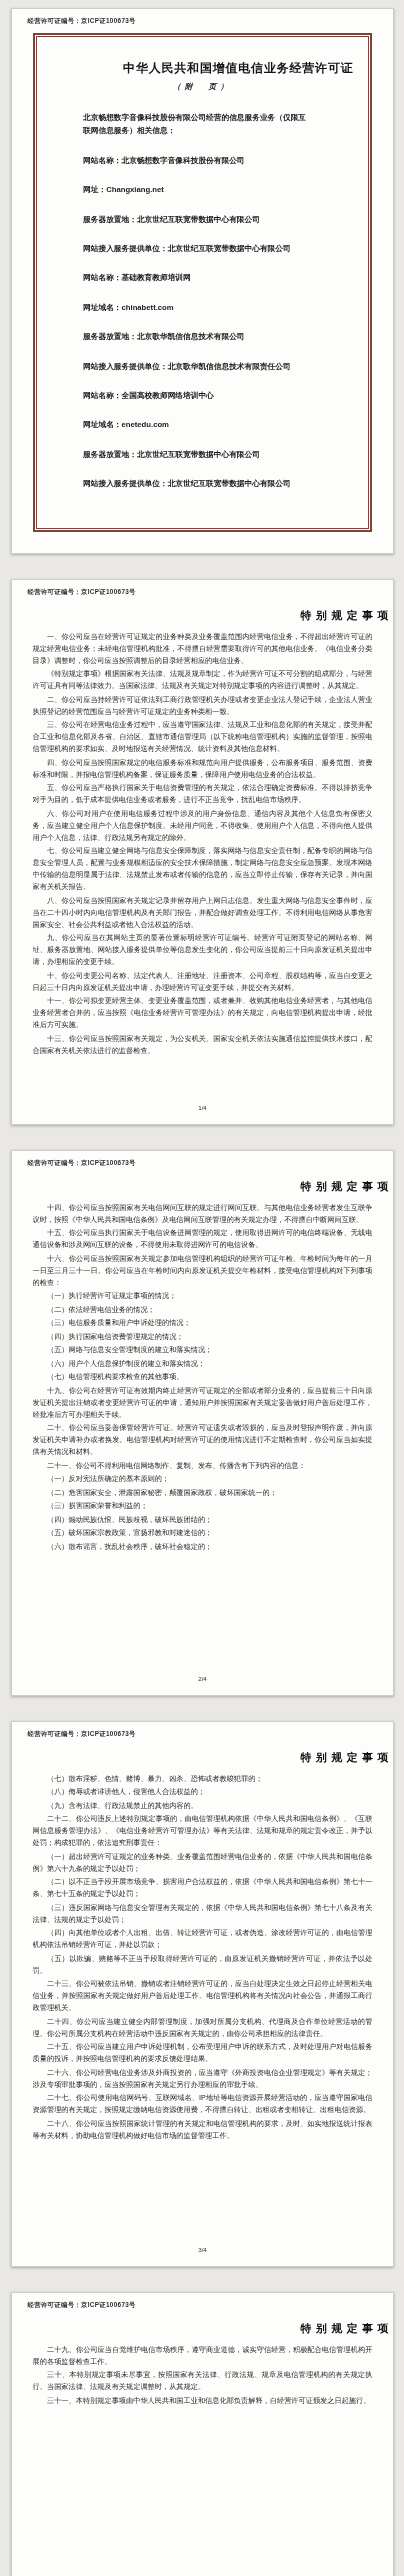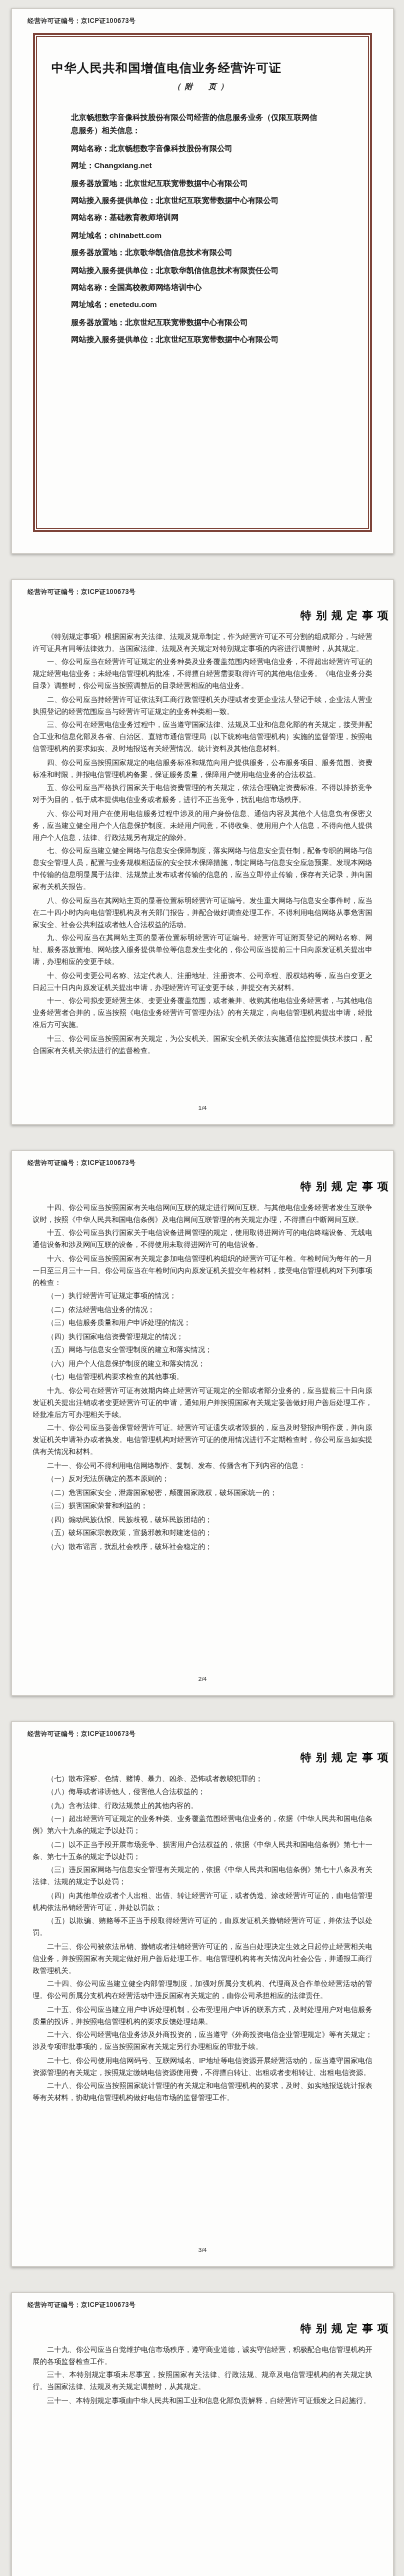--- a/index.html
+++ b/index.html
@@ -46,21 +46,21 @@
     padding:1.5px;
   }
   .cert-inner{
     height:100%;
     border:0.5px solid var(--frame);
     box-sizing:border-box;
     padding-top:23px;
   }
   .cert-title{
     margin:0 14.4px;
-    text-align:left;
+    text-align:right;
     font-size:12px;
     font-weight:700;
     letter-spacing:0.8px;
     color:#141414;
   }
   .cert-subtitle{
     margin-top:5.2px;
     text-align:center;
     font-size:7.7px;
     font-weight:700;
@@ -69,21 +69,21 @@
     font-style:italic;
   }
   .cert-content{
     margin:18.5px 31px 0 30px;
     max-width:258px;
     font-size:7.7px;
     line-height:13.4px;
     font-weight:600;
     color:#1a1a1a;
   }
-  .cert-content p{margin:4px;}
+  .cert-content p{margin:16px;}
   .cert-intro{margin:0 0 1px;}
   
   .prov-title{
     margin:29px 0 8.2px;
     text-align:right;
     font-size:10.8px;
     font-weight:700;
     letter-spacing:4.6px;
     color:#101010;
   }
@@ -138,29 +138,29 @@
       </div>
     </div>
   </section>
 
   <section class="page">
     <div class="page-header">
       <span>经营许可证编号：</span><span>京ICP证100673号</span>
     </div>
     <h2 class="prov-title">特别规定事项</h2>
     <div class="prov-body">
+        <p>一、你公司应当在经营许可证规定的业务种类及业务覆盖范围内经营电信业务，不得超出经营许可证的规定经营电信业务；未经电信管理机构批准，不得擅自经营需要取得许可的其他电信业务。《电信业务分类目录》调整时，你公司应当按照调整后的目录经营相应的电信业务。</p>
         <p>《特别规定事项》根据国家有关法律、法规及规章制定，作为经营许可证不可分割的组成部分，与经营许可证具有同等法律效力。当国家法律、法规及有关规定对特别规定事项的内容进行调整时，从其规定。</p>
-        <p>一、你公司应当在经营许可证规定的业务种类及业务覆盖范围内经营电信业务，不得超出经营许可证的规定经营电信业务；未经电信管理机构批准，不得擅自经营需要取得许可的其他电信业务。《电信业务分类目录》调整时，你公司应当按照调整后的目录经营相应的电信业务。</p>
         <p>二、你公司应当持经营许可证依法到工商行政管理机关办理或者变更企业法人登记手续，企业法人营业执照登记的经营范围应当与经营许可证规定的业务种类相一致。</p>
         <p>三、你公司在经营电信业务过程中，应当遵守国家法律、法规及工业和信息化部的有关规定，接受并配合工业和信息化部及各省、自治区、直辖市通信管理局（以下统称电信管理机构）实施的监督管理，按照电信管理机构的要求如实、及时地报送有关经营情况、统计资料及其他信息材料。</p>
         <p>四、你公司应当按照国家规定的电信服务标准和规范向用户提供服务，公布服务项目、服务范围、资费标准和时限，并报电信管理机构备案，保证服务质量，保障用户使用电信业务的合法权益。</p>
         <p>五、你公司应当严格执行国家关于电信资费管理的有关规定，依法合理确定资费标准。不得以排挤竞争对手为目的，低于成本提供电信业务或者服务，进行不正当竞争，扰乱电信市场秩序。</p>
         <p>六、你公司对用户在使用电信服务过程中涉及的用户身份信息、通信内容及其他个人信息负有保密义务，应当建立健全用户个人信息保护制度。未经用户同意，不得收集、使用用户个人信息，不得向他人提供用户个人信息，法律、行政法规另有规定的除外。</p>
         <p>七、你公司应当建立健全网络与信息安全保障制度，落实网络与信息安全责任制，配备专职的网络与信息安全管理人员，配置与业务规模相适应的安全技术保障措施，制定网络与信息安全应急预案。发现本网络中传输的信息明显属于法律、法规禁止发布或者传输的信息的，应当立即停止传输，保存有关记录，并向国家有关机关报告。</p>
-        <p>八、你公司应当在其网站主页的显著位置标明经营许可证编号。发生重大网络与信息安全事件时，应当在二十四小时内向电信管理机构及有关部门报告，并配合做好调查处理工作。不得利用电信网络从事危害国家安全、社会公共利益或者他人合法权益的活动。</p>
+        <p>八、你公司应当按照国家有关规定记录并留存用户上网日志信息。发生重大网络与信息安全事件时，应当在二十四小时内向电信管理机构及有关部门报告，并配合做好调查处理工作。不得利用电信网络从事危害国家安全、社会公共利益或者他人合法权益的活动。</p>
         <p>九、你公司应当在其网站主页的显著位置标明经营许可证编号。经营许可证附页登记的网站名称、网址、服务器放置地、网站接入服务提供单位等信息发生变化的，你公司应当提前三十日向原发证机关提出申请，办理相应的变更手续。</p>
         <p>十、你公司变更公司名称、法定代表人、注册地址、注册资本、公司章程、股权结构等，应当自变更之日起三十日内向原发证机关提出申请，办理经营许可证变更手续，并提交有关材料。</p>
         <p>十一、你公司拟变更经营主体、变更业务覆盖范围，或者兼并、收购其他电信业务经营者，与其他电信业务经营者合并的，应当按照《电信业务经营许可管理办法》的有关规定，向电信管理机构提出申请，经批准后方可实施。</p>
         <p>十三、你公司应当按照国家有关规定，为公安机关、国家安全机关依法实施通信监控提供技术接口，配合国家有关机关依法进行的监督检查。</p>
       </div>
     <div class="page-num">1/4</div>
   </section>
 
   <section class="page">
     <div class="page-header">
@@ -193,20 +193,21 @@
 
   <section class="page">
     <div class="page-header">
       <span>经营许可证编号：</span><span>京ICP证100673号</span>
     </div>
     <h2 class="prov-title">特别规定事项</h2>
     <div class="prov-body">
         <p>（七）散布淫秽、色情、赌博、暴力、凶杀、恐怖或者教唆犯罪的；</p>
         <p>（八）侮辱或者诽谤他人，侵害他人合法权益的；</p>
         <p>（九）含有法律、行政法规禁止的其他内容的。</p>
+        <p>二十二、你公司违反上述特别规定事项的，由电信管理机构依据《中华人民共和国电信条例》、《互联网信息服务管理办法》、《电信业务经营许可管理办法》等有关法律、法规和规章的规定责令改正，并予以处罚；构成犯罪的，依法追究刑事责任：</p>
         <p>（一）超出经营许可证规定的业务种类、业务覆盖范围经营电信业务的，依据《中华人民共和国电信条例》第六十九条的规定予以处罚；</p>
         <p>（二）以不正当手段开展市场竞争、损害用户合法权益的，依据《中华人民共和国电信条例》第七十一条、第七十五条的规定予以处罚；</p>
         <p>（三）违反国家网络与信息安全管理有关规定的，依据《中华人民共和国电信条例》第七十八条及有关法律、法规的规定予以处罚；</p>
         <p>（四）向其他单位或者个人出租、出借、转让经营许可证，或者伪造、涂改经营许可证的，由电信管理机构依法吊销经营许可证，并处以罚款；</p>
         <p>（五）以欺骗、贿赂等不正当手段取得经营许可证的，由原发证机关撤销经营许可证，并依法予以处罚。</p>
         <p>二十三、你公司被依法吊销、撤销或者注销经营许可证的，应当自处理决定生效之日起停止经营相关电信业务，并按照国家有关规定做好用户善后处理工作。电信管理机构将有关情况向社会公告，并通报工商行政管理机关。</p>
         <p>二十四、你公司应当建立健全内部管理制度，加强对所属分支机构、代理商及合作单位经营活动的管理。你公司所属分支机构在经营活动中违反国家有关规定的，由你公司承担相应的法律责任。</p>
         <p>二十五、你公司应当建立用户申诉处理机制，公布受理用户申诉的联系方式，及时处理用户对电信服务质量的投诉，并按照电信管理机构的要求反馈处理结果。</p>
         <p>二十六、你公司经营电信业务涉及外商投资的，应当遵守《外商投资电信企业管理规定》等有关规定；涉及专项审批事项的，应当按照国家有关规定另行办理相应的审批手续。</p>
         <p>二十七、你公司使用电信网码号、互联网域名、IP地址等电信资源开展经营活动的，应当遵守国家电信资源管理的有关规定，按照规定缴纳电信资源使用费，不得擅自转让、出租或者变相转让、出租电信资源。</p>

